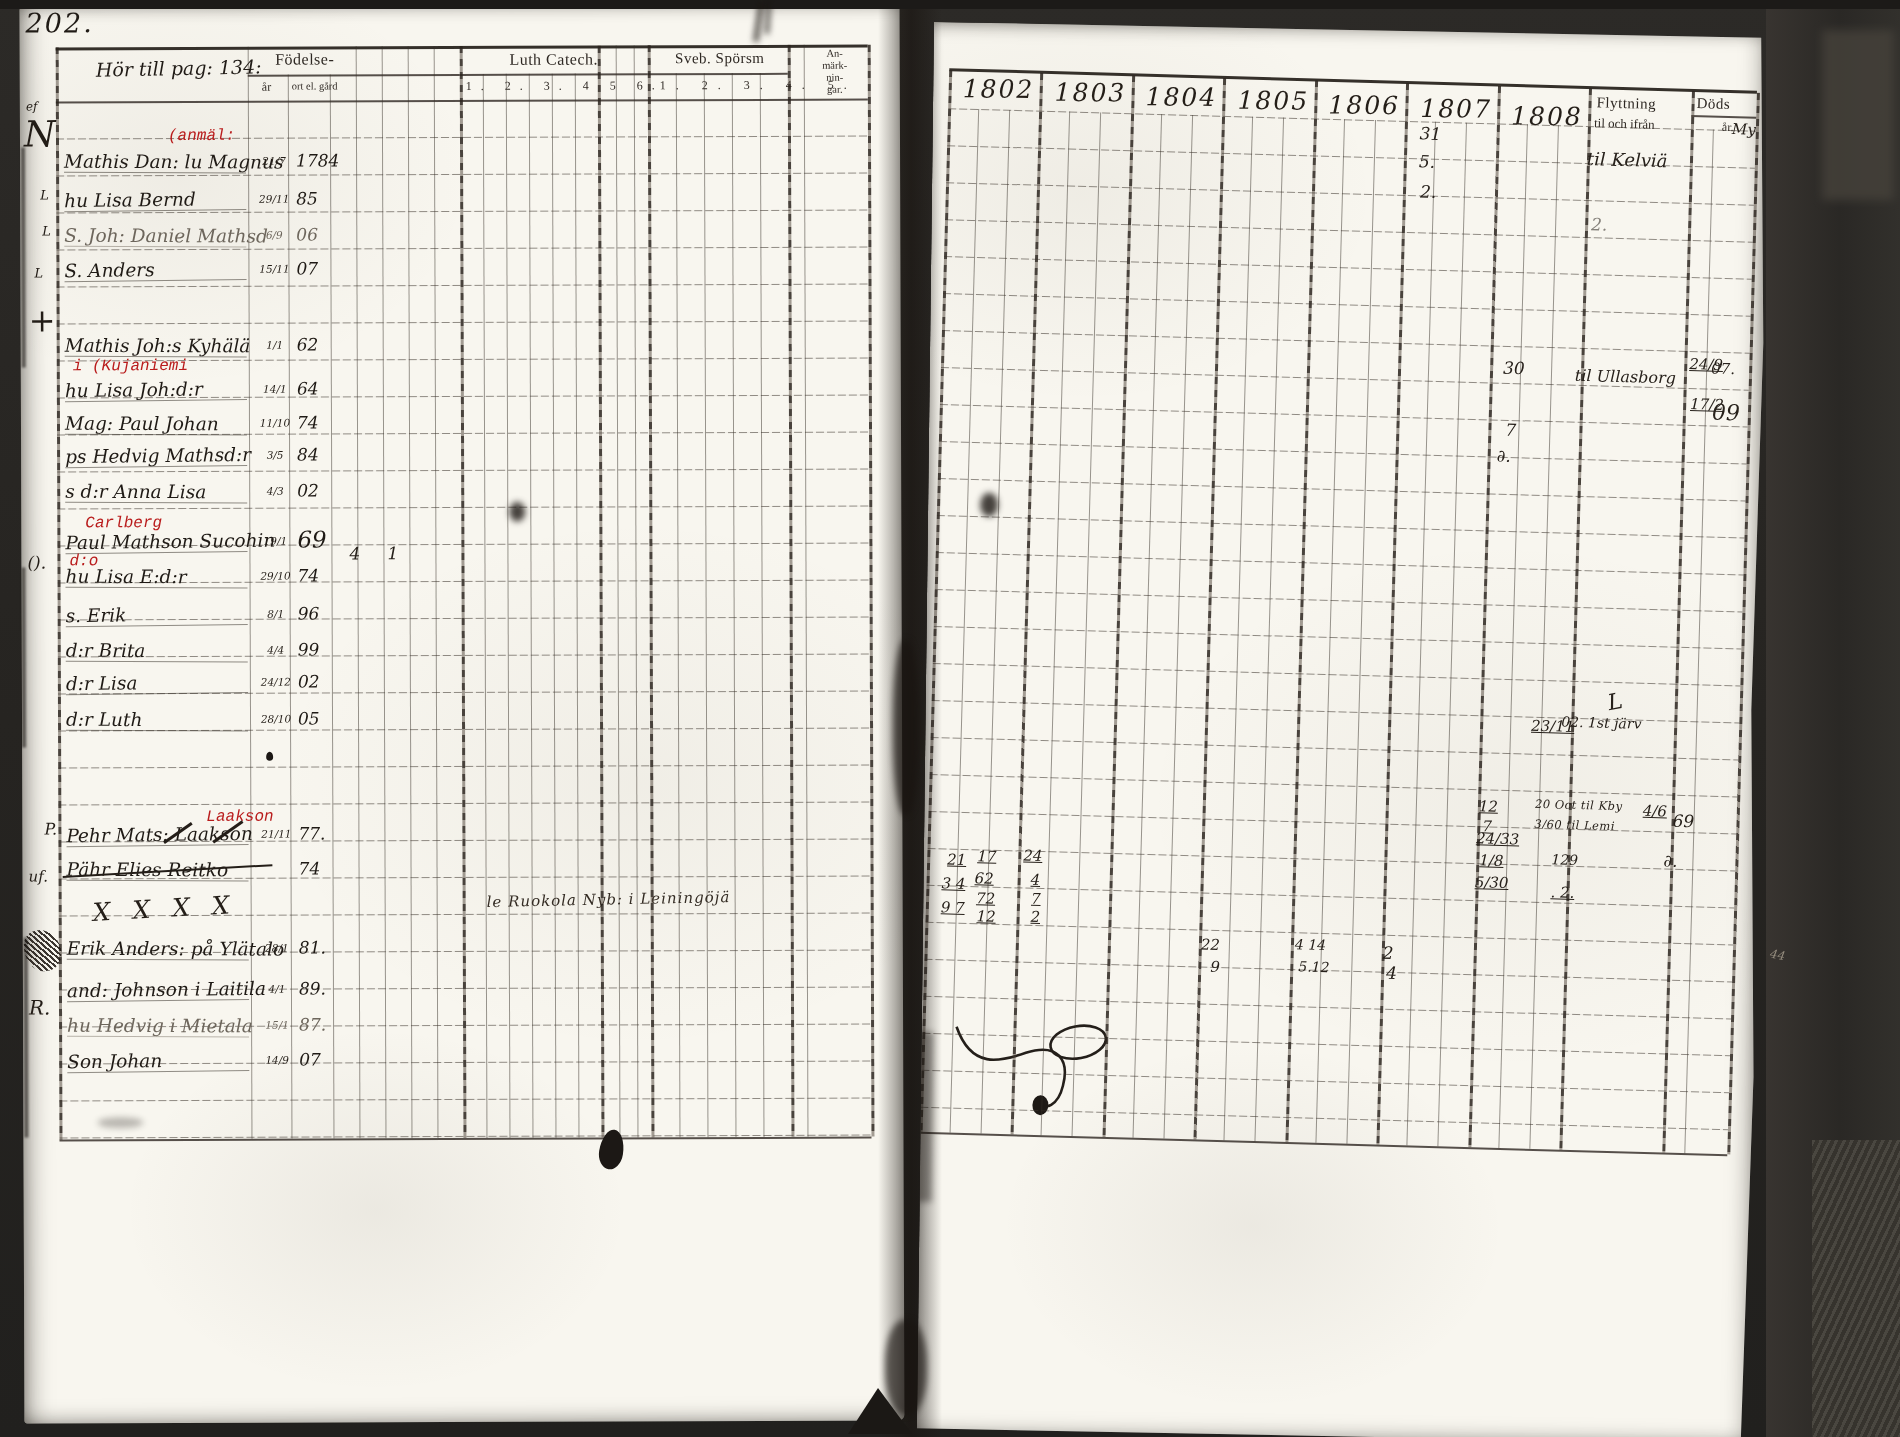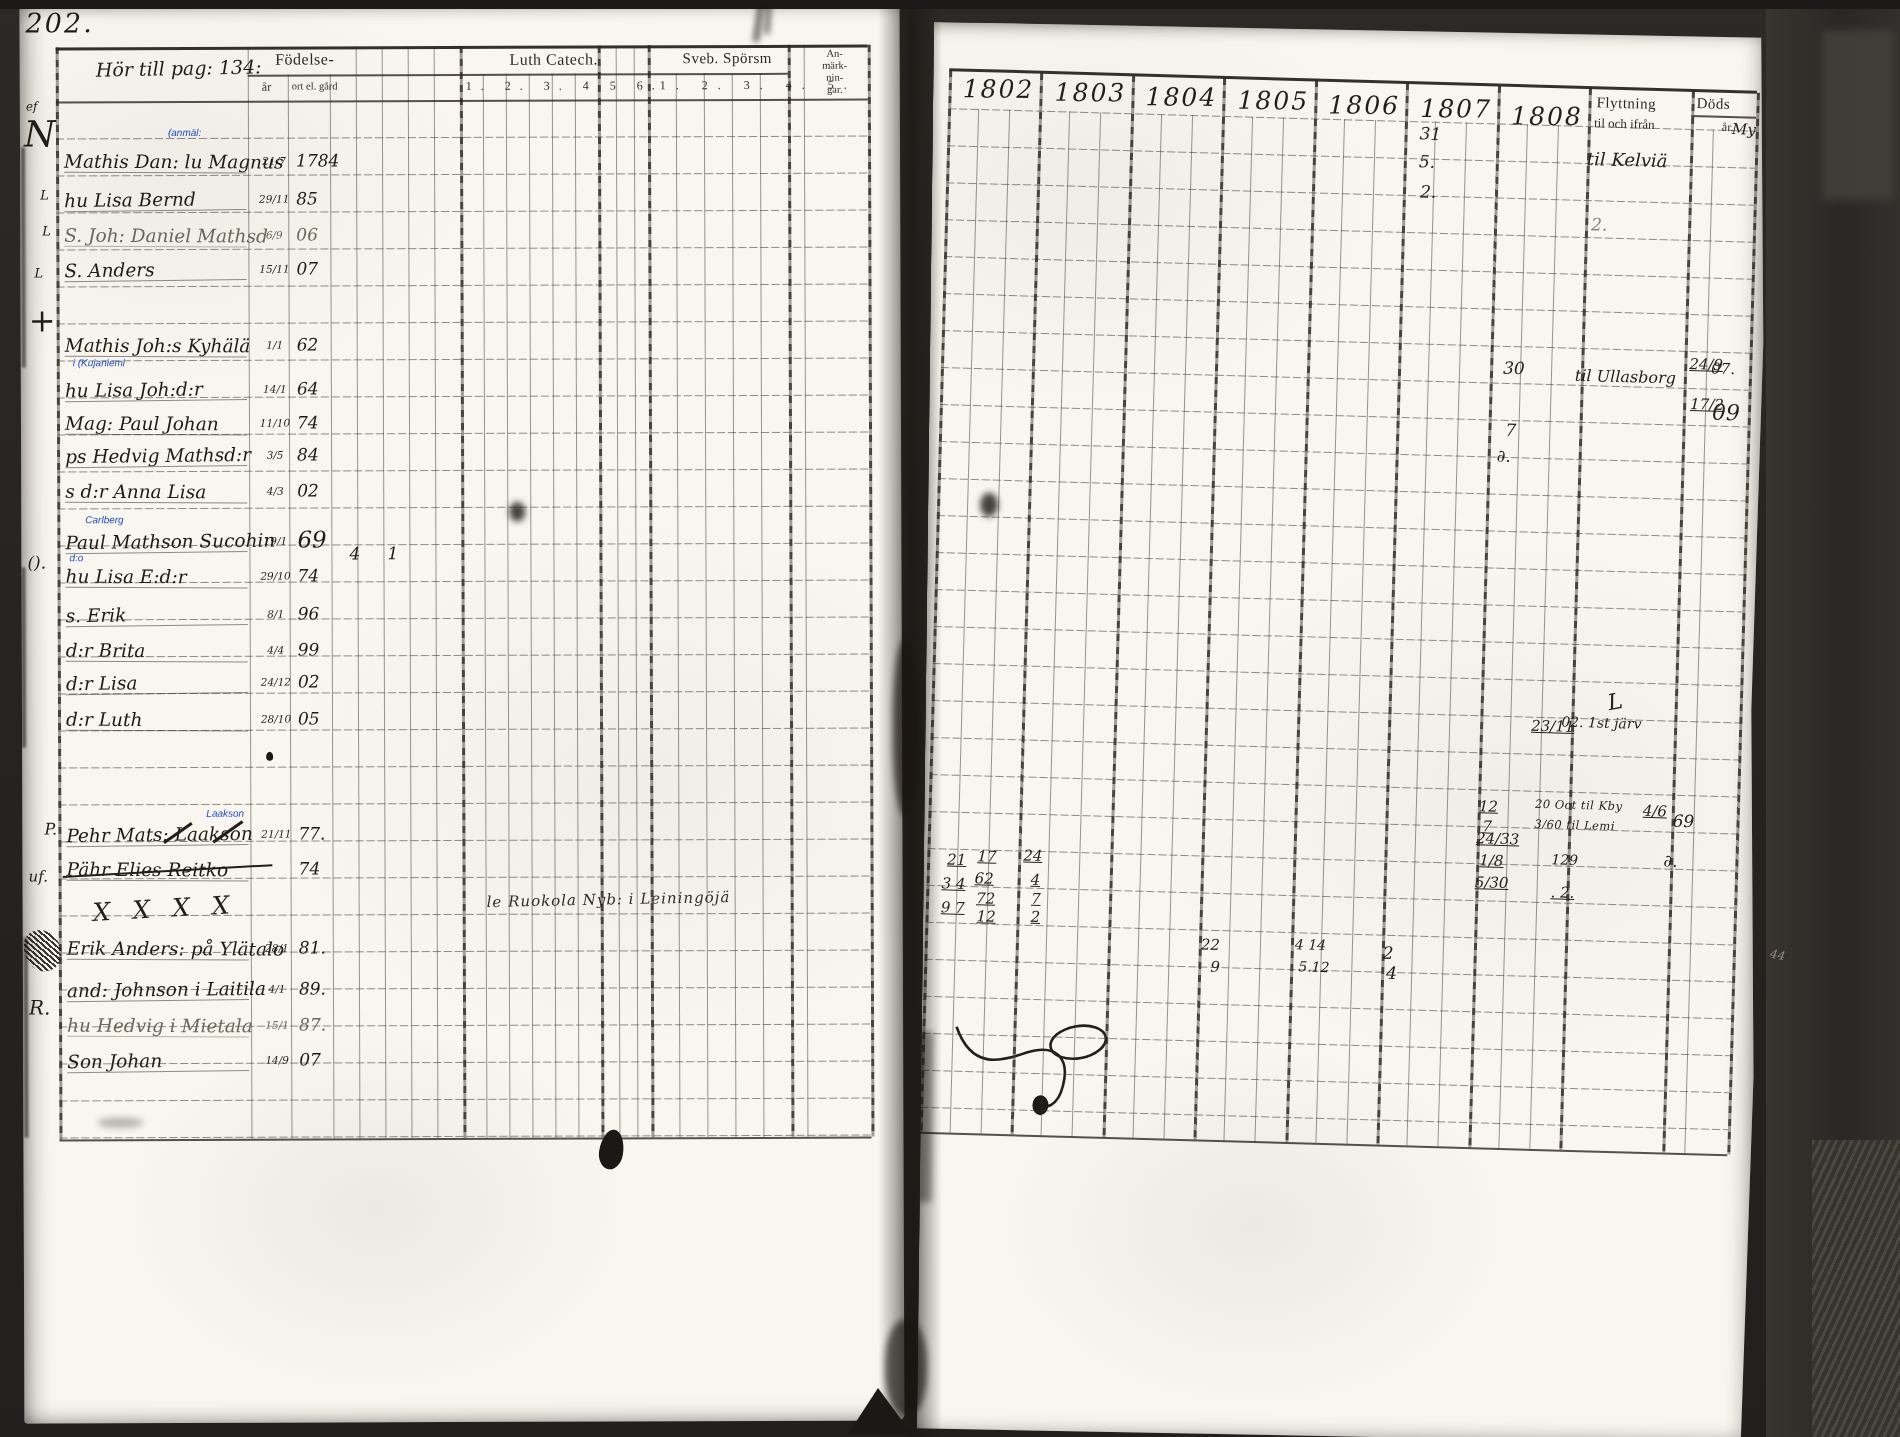--- a/index.html
+++ b/index.html
@@ -39,21 +39,21 @@
   .pr{font-family:"Liberation Serif",serif;color:#2e2823;white-space:nowrap;}
   .hw{font-family:"DejaVu Serif",serif;font-style:italic;color:#201b16;white-space:nowrap;}
   .hb{letter-spacing:.5px;}
   .remarks div{position:static;display:block;text-align:center;font-size:10.5px;line-height:12px;color:#2e2823;}
 
   .entry{left:0;width:812px;height:34px;}
   .e-name{left:8px;top:0;font-family:"DejaVu Serif",serif;font-style:italic;font-size:18.5px;
     color:#1f1a15;white-space:nowrap;width:182px;border-bottom:1px solid rgba(40,33,26,.5);}
   .entry:nth-child(odd) .e-name{transform:rotate(-.5deg);}
   .entry:nth-child(even) .e-name{transform:rotate(.4deg);}
-  .e-above,.e-below{font-family:Liberation Sans, sans-serif;font-style:italic;font-size:10px;color:#1d4ed8;}
+  .e-above,.e-below{font-family:Liberation Mono, monospace;font-style:italic;font-size:16px;color:#b91c1c;}
   .e-date{left:194px;top:4px;width:40px;text-align:center;font-family:"DejaVu Serif",serif;font-style:italic;font-size:10.5px;color:#241e18;padding-left:8px;}
   .e-year{left:240px;top:0;font-family:"DejaVu Serif",serif;font-style:italic;font-size:17px;color:#1f1a15;}
   .e-year.ybig{font-size:23px;top:-4px;}
   .entry.faded .e-name,.entry.faded .e-date,.entry.faded .e-year{color:#6d665c;border-color:rgba(90,80,68,.4);}
   .entry.xxrow .e-name{font-size:25px;letter-spacing:7px;left:34px;border:none;transform:rotate(-3deg);color:#241e18;}
   .strikeline{height:2.2px;background:#241e18;transform:rotate(-3deg);}
   .slash{width:3px;background:#241e18;}
 
   .yr{font-family:"DejaVu Serif",serif;font-style:italic;font-size:25px;letter-spacing:2px;color:#241e18;transform:rotate(-1deg);white-space:nowrap;}
 
@@ -98,21 +98,21 @@
       <div class="hline solid" style="left:404px;top:28px;width:188px;"></div>
       <div class="hline solid" style="left:592px;top:28px;width:140px;"></div>
       <div class="hline solid" style="left:0;top:54px;width:812px;"></div>
 
       <span class="hw" style="left:40px;top:10px;font-size:19px;transform:rotate(-1deg);">Hör till pag: 134:</span>
       <span class="pr hb" style="left:196px;top:4px;width:106px;text-align:center;font-size:16px;">Födelse-</span>
       <span class="pr" style="left:206px;top:33px;font-size:12px;">år</span>
       <span class="pr" style="left:236px;top:34px;font-size:10.5px;">ort el. gård</span>
       <span class="pr hb" style="left:408px;top:5px;width:180px;text-align:center;font-size:16px;">Luth Catech.</span>
       <span class="pr" style="left:410px;top:33px;font-size:12px;letter-spacing:9px;">1. 2. 3. 4 5 6.</span>
-      <span class="pr hb" style="left:596px;top:5px;width:151px;text-align:center;font-size:15px;">Sveb. Spörsm</span>
+      <span class="pr hb" style="left:596px;top:5px;width:136px;text-align:center;font-size:15px;">Sveb. Spörsm</span>
       <span class="pr" style="left:604px;top:33px;font-size:12px;letter-spacing:10px;">1. 2. 3. 4. 5.</span>
       <div class="remarks" style="left:748px;top:3px;width:62px;">
         <div>An-</div>
         <div>märk-</div>
         <div>nin-</div>
         <div>gar.</div>
       </div>
 
       <span class="hw" style="left:428px;top:845px;font-size:15px;letter-spacing:1px;transform:rotate(-1deg);color:#342c24;">le Ruokola Nyb: i Leiningöjä</span>
     <div class="vline thick" style="left: 0px; top: 0px; height: 1092px;"></div>

